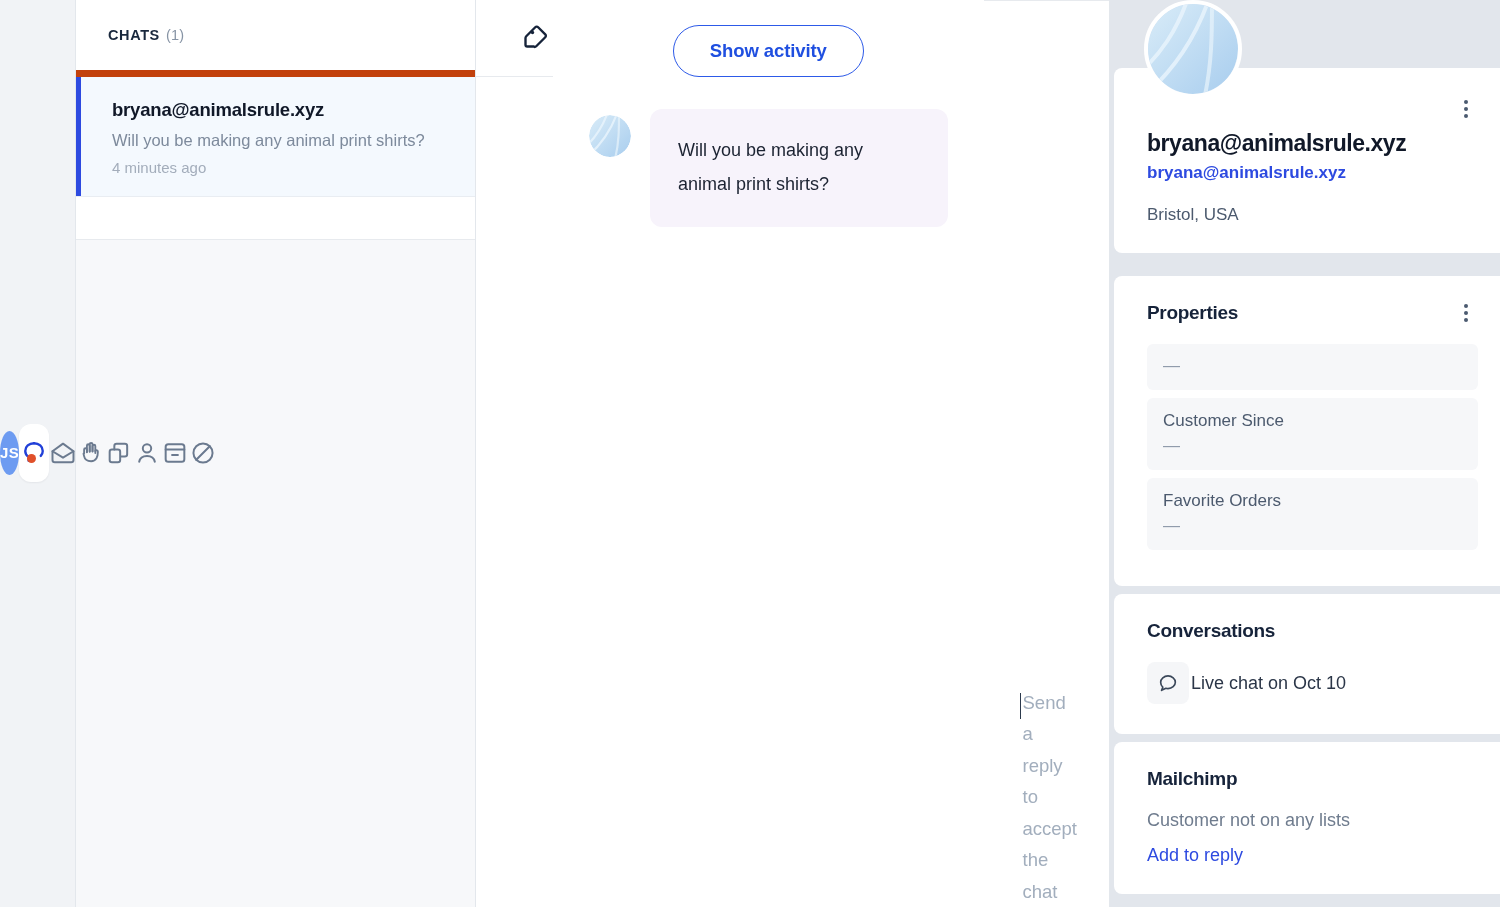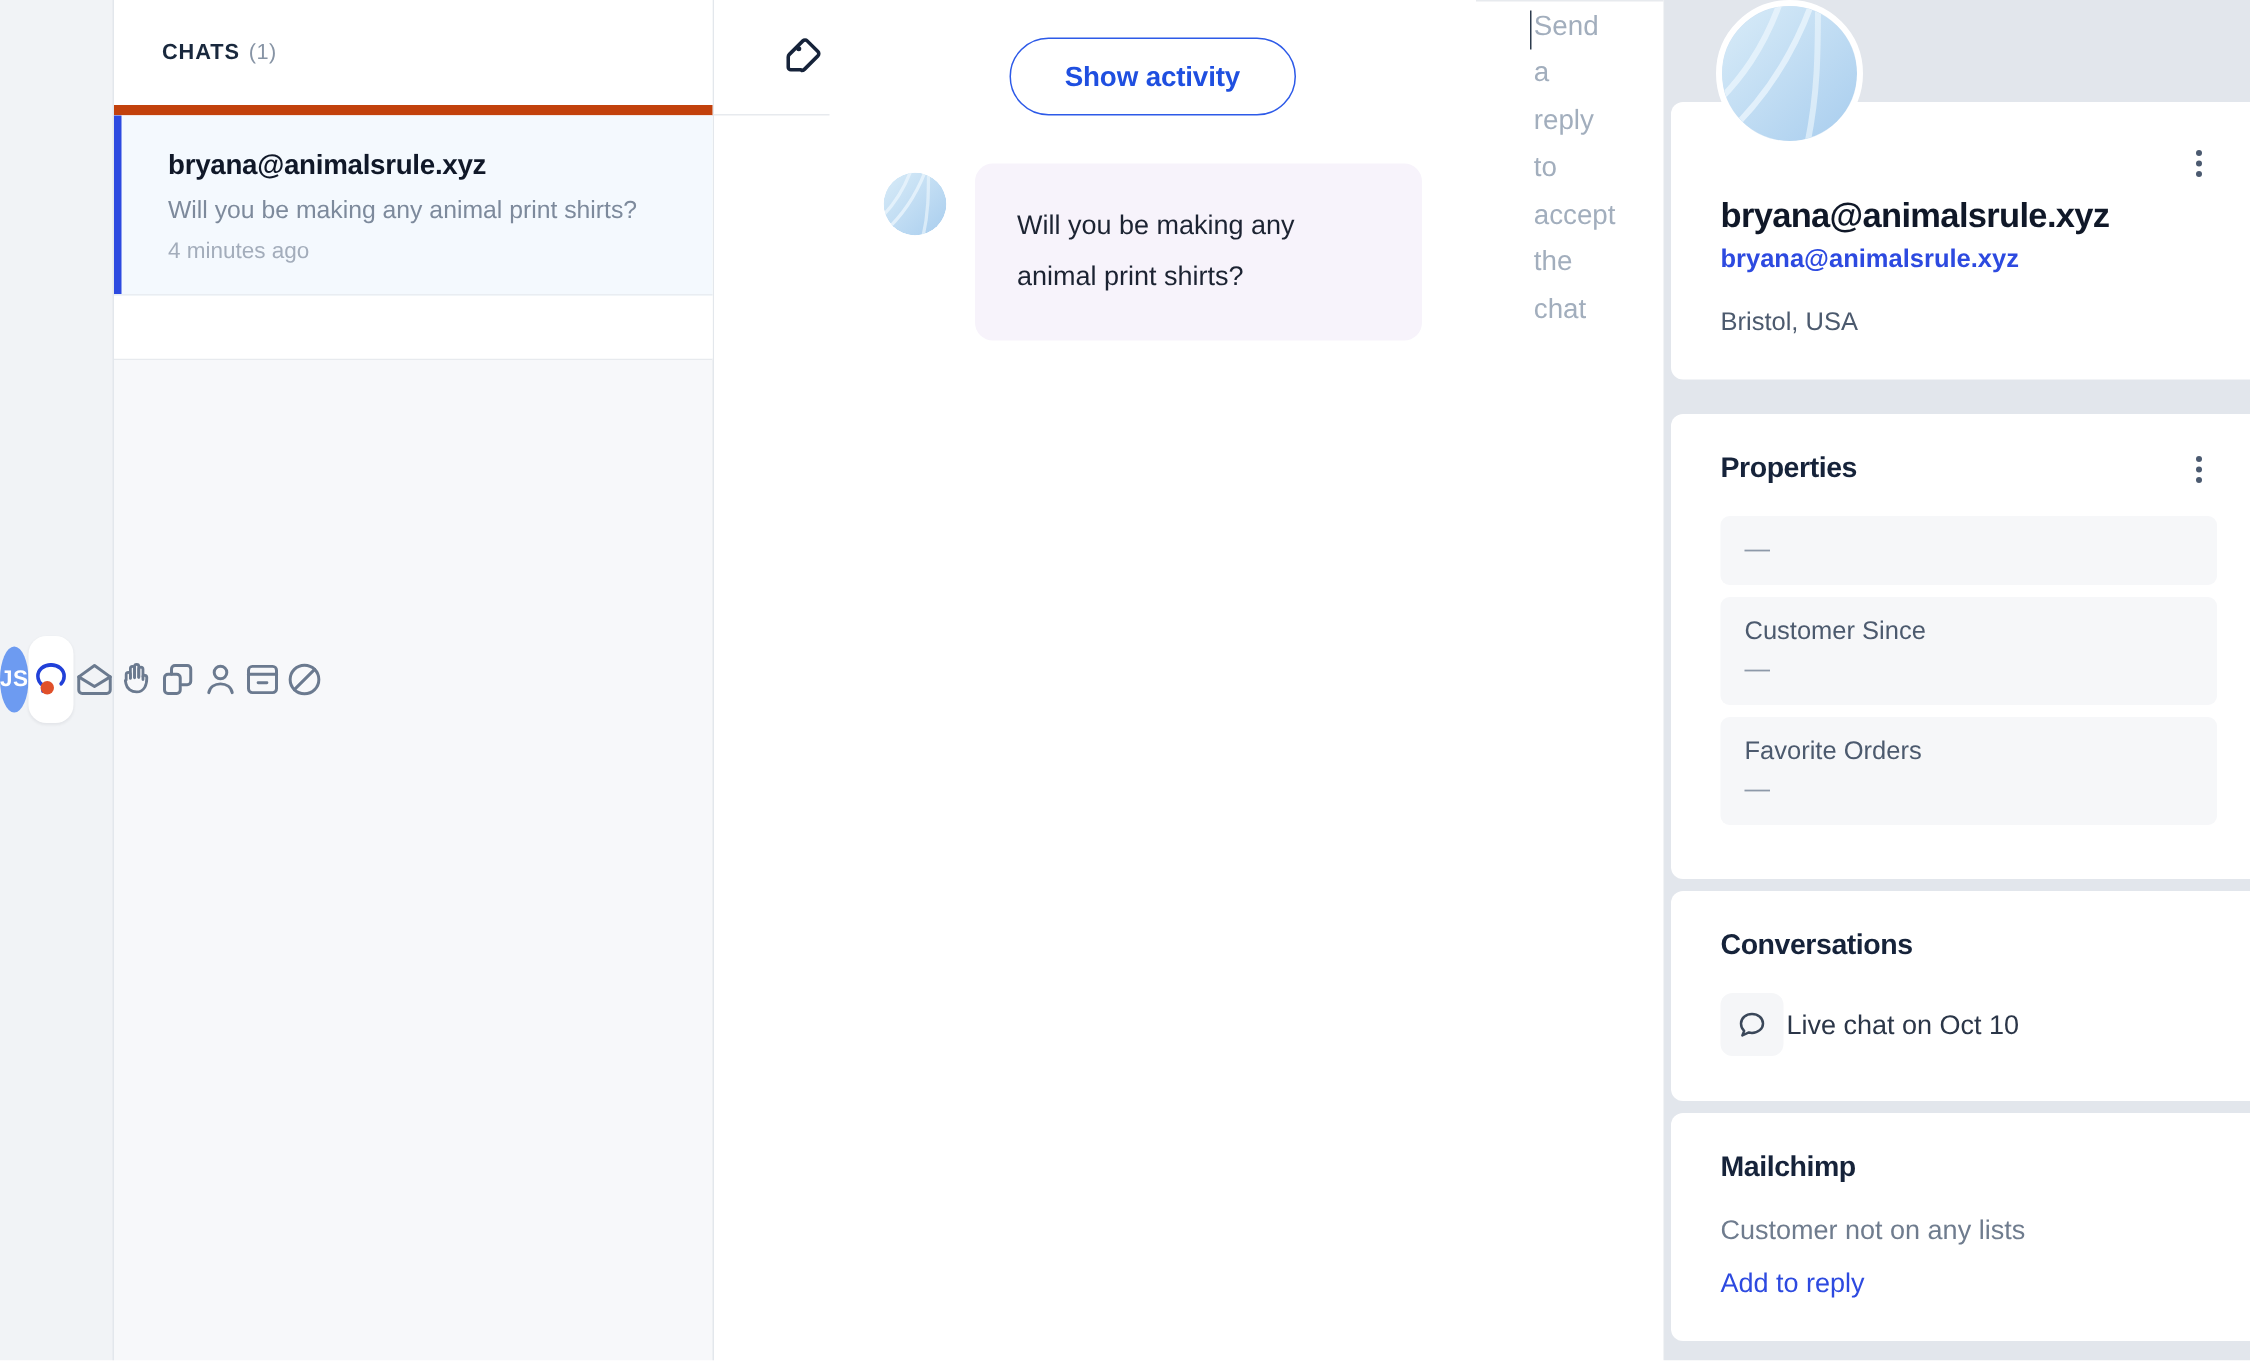--- a/index.html
+++ b/index.html
@@ -121,21 +121,21 @@
   }
   .msg-bubble {
     background: #f7f3fb; border-radius: 12px;
     padding: 24px 28px 26px 28px;
     max-width: 396px;
     font-size: 18px; color: #1c2332; line-height: 1.9;
   }
   .conv-footer {
     flex: 0 0 107px;
     border-top: 1px solid #e7eaee;
-    display: flex; align-items: flex-start;
+    display: flex; align-items: flex-end;
     padding: 0 32px 0 36px; gap: 20px;
   }
   .composer {
     flex: 1 1 auto; min-width: 0;
     position: relative; padding-left: 3px;
   }
   .composer-caret {
     position: absolute; left: 0; top: 6px;
     width: 1.5px; height: 26px; background: #2c3a4d;
   }

